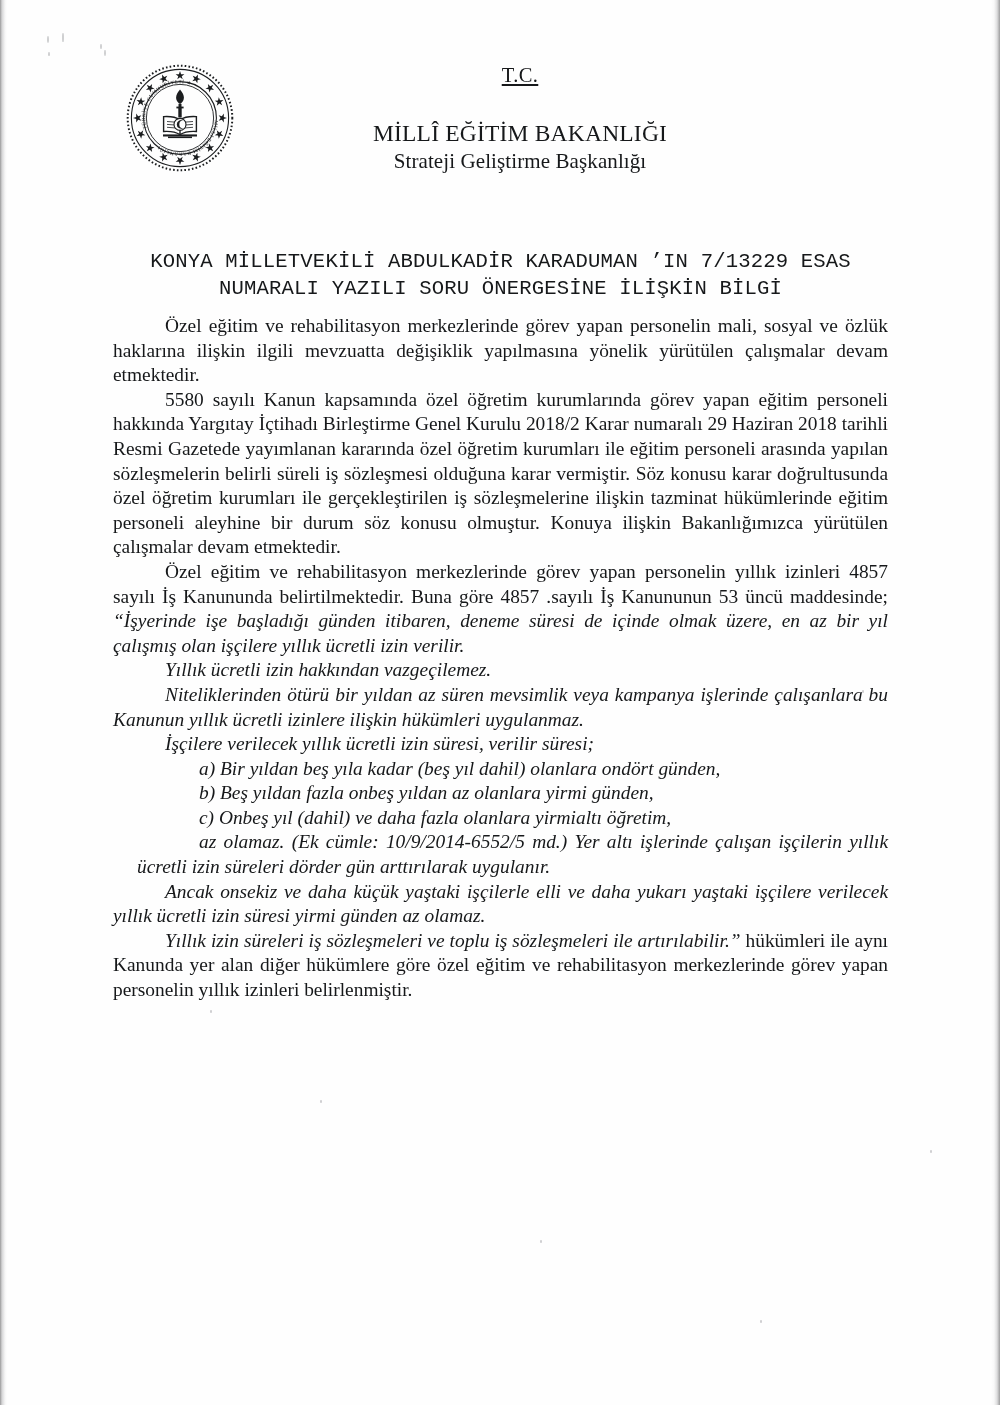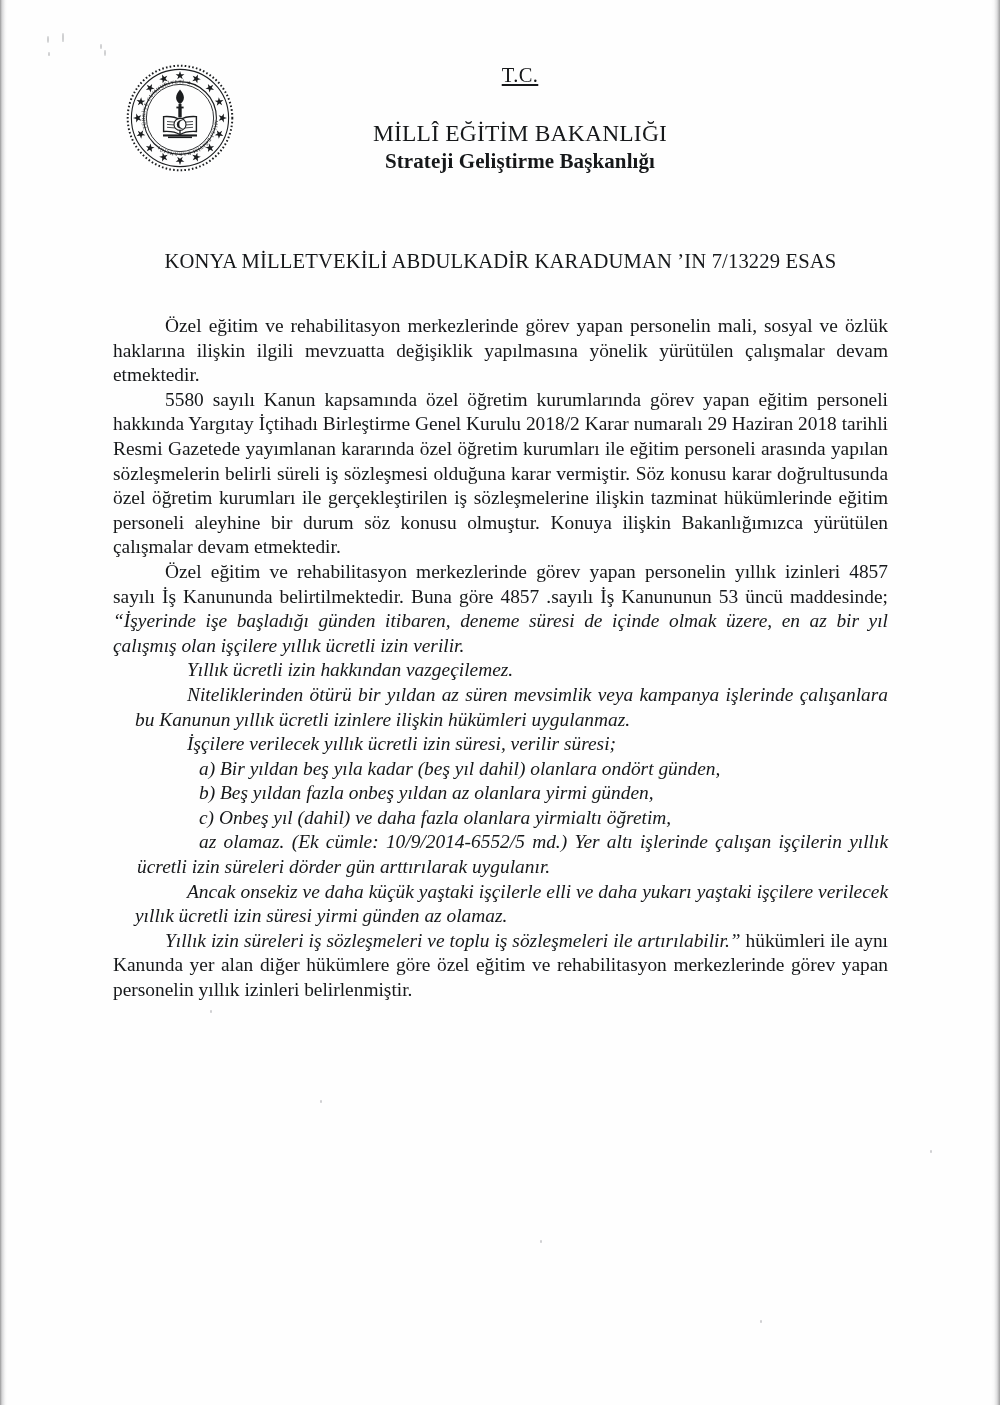--- a/index.html
+++ b/index.html
@@ -85,52 +85,51 @@
   }
   .ministry-line {
     font-size: 23.5px;
     letter-spacing: 0.2px;
     white-space: nowrap;
     margin-top: 29px;
   }
   .dept-line {
     font-size: 21px;
     letter-spacing: 0.1px;
-    font-weight: bold;
   }
 
   
   .doc-title {
     position: absolute;
     left: 113px;
     top: 248px;
     width: 775px;
     text-align: center;
     font-size: 20.6px;
     line-height: 27px;
     letter-spacing: 0.15px;
   }
-  .doc-title .tline { display: block; white-space: nowrap; }
+  .doc-title .tline { display: block; white-space: nowrap; font-family: Liberation Mono, monospace; }
 
   
   .body-text {
     position: absolute;
     left: 113px;
     top: 314px;
     width: 775px;
     font-size: 19.4px;
     line-height: 24.6px;
     text-align: justify;
     text-justify: inter-word;
   }
   .body-text p {
     margin: 0;
     text-indent: 52px;
   }
-  .body-text p.it { font-style: italic; margin-left: 22px; }
+  .body-text p.it { font-style: italic; }
   .body-text p.it-list { font-style: italic; text-indent: 62px; margin-left: 24px; }
   .body-text .rm { font-style: normal; }
   .body-text .it { font-style: italic; }
 </style>
 </head>
 <body>
 
 <div class="page">
 
   <div class="scan-edge-left"></div>
@@ -232,20 +231,21 @@
 
     <div class="ministry-block">
       <div class="tc-line">T.C.</div>
       <div class="ministry-line">MİLLÎ EĞİTİM BAKANLIĞI</div>
       <div class="dept-line">Strateji Geliştirme Başkanlığı</div>
     </div>
   </div>
 
   <div class="doc-title">
     <span class="tline">KONYA MİLLETVEKİLİ ABDULKADİR KARADUMAN ’IN 7/13229 ESAS</span>
+    <span class="tline">NUMARALI YAZILI SORU ÖNERGESİNE İLİŞKİN BİLGİ</span>
   </div>
 
   <div class="body-text">
 
     <p>Özel eğitim ve rehabilitasyon merkezlerinde görev yapan personelin mali, sosyal ve özlük haklarına ilişkin ilgili mevzuatta değişiklik yapılmasına yönelik yürütülen çalışmalar devam etmektedir.</p>
 
     <p>5580 sayılı Kanun kapsamında özel öğretim kurumlarında görev yapan eğitim personeli hakkında Yargıtay İçtihadı Birleştirme Genel Kurulu 2018/2 Karar numaralı 29 Haziran 2018 tarihli Resmi Gazetede yayımlanan kararında özel öğretim kurumları ile eğitim personeli arasında yapılan sözleşmelerin belirli süreli iş sözleşmesi olduğuna karar vermiştir. Söz konusu karar doğrultusunda özel öğretim kurumları ile gerçekleştirilen iş sözleşmelerine ilişkin tazminat hükümlerinde eğitim personeli aleyhine bir durum söz konusu olmuştur. Konuya ilişkin Bakanlığımızca yürütülen çalışmalar devam etmektedir.</p>
 
     <p><span>Özel eğitim ve rehabilitasyon merkezlerinde görev yapan personelin yıllık izinleri 4857 sayılı İş Kanununda belirtilmektedir. Buna göre 4857 .sayılı İş Kanununun 53 üncü maddesinde; </span><span class="it">“İşyerinde işe başladığı günden itibaren, deneme süresi de içinde olmak üzere, en az bir yıl çalışmış olan işçilere yıllık ücretli izin verilir.</span></p>
 

